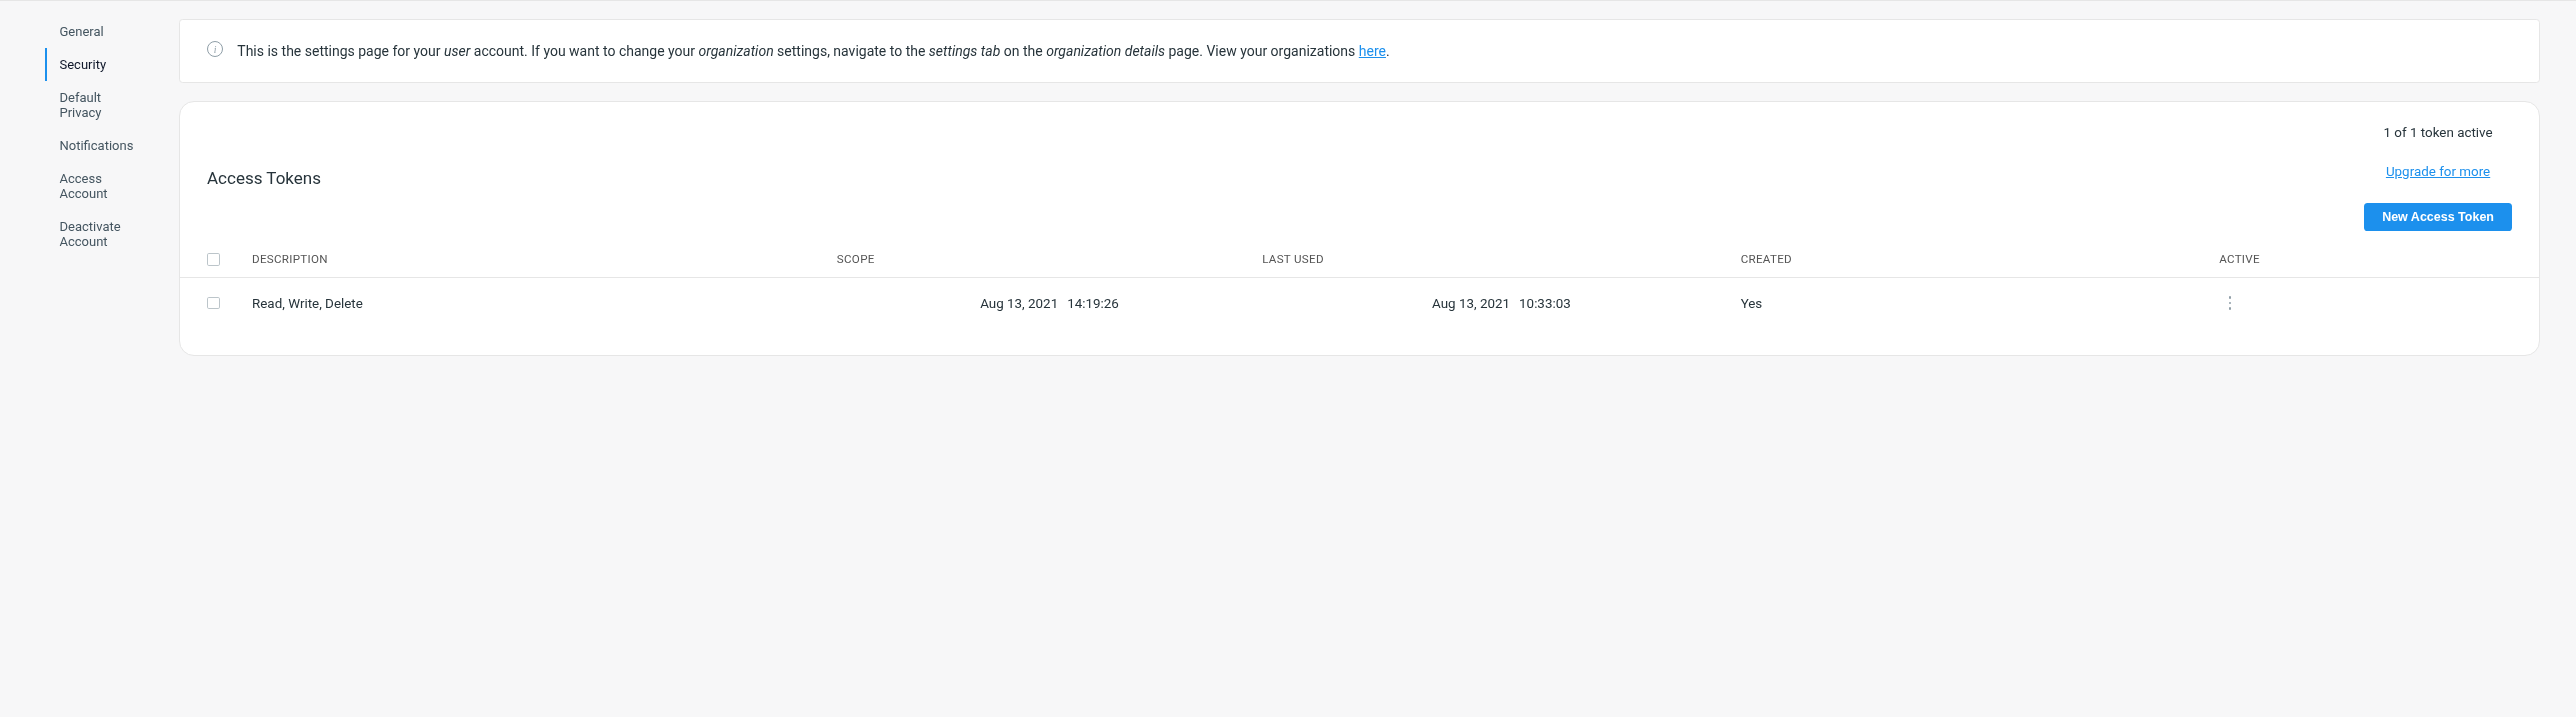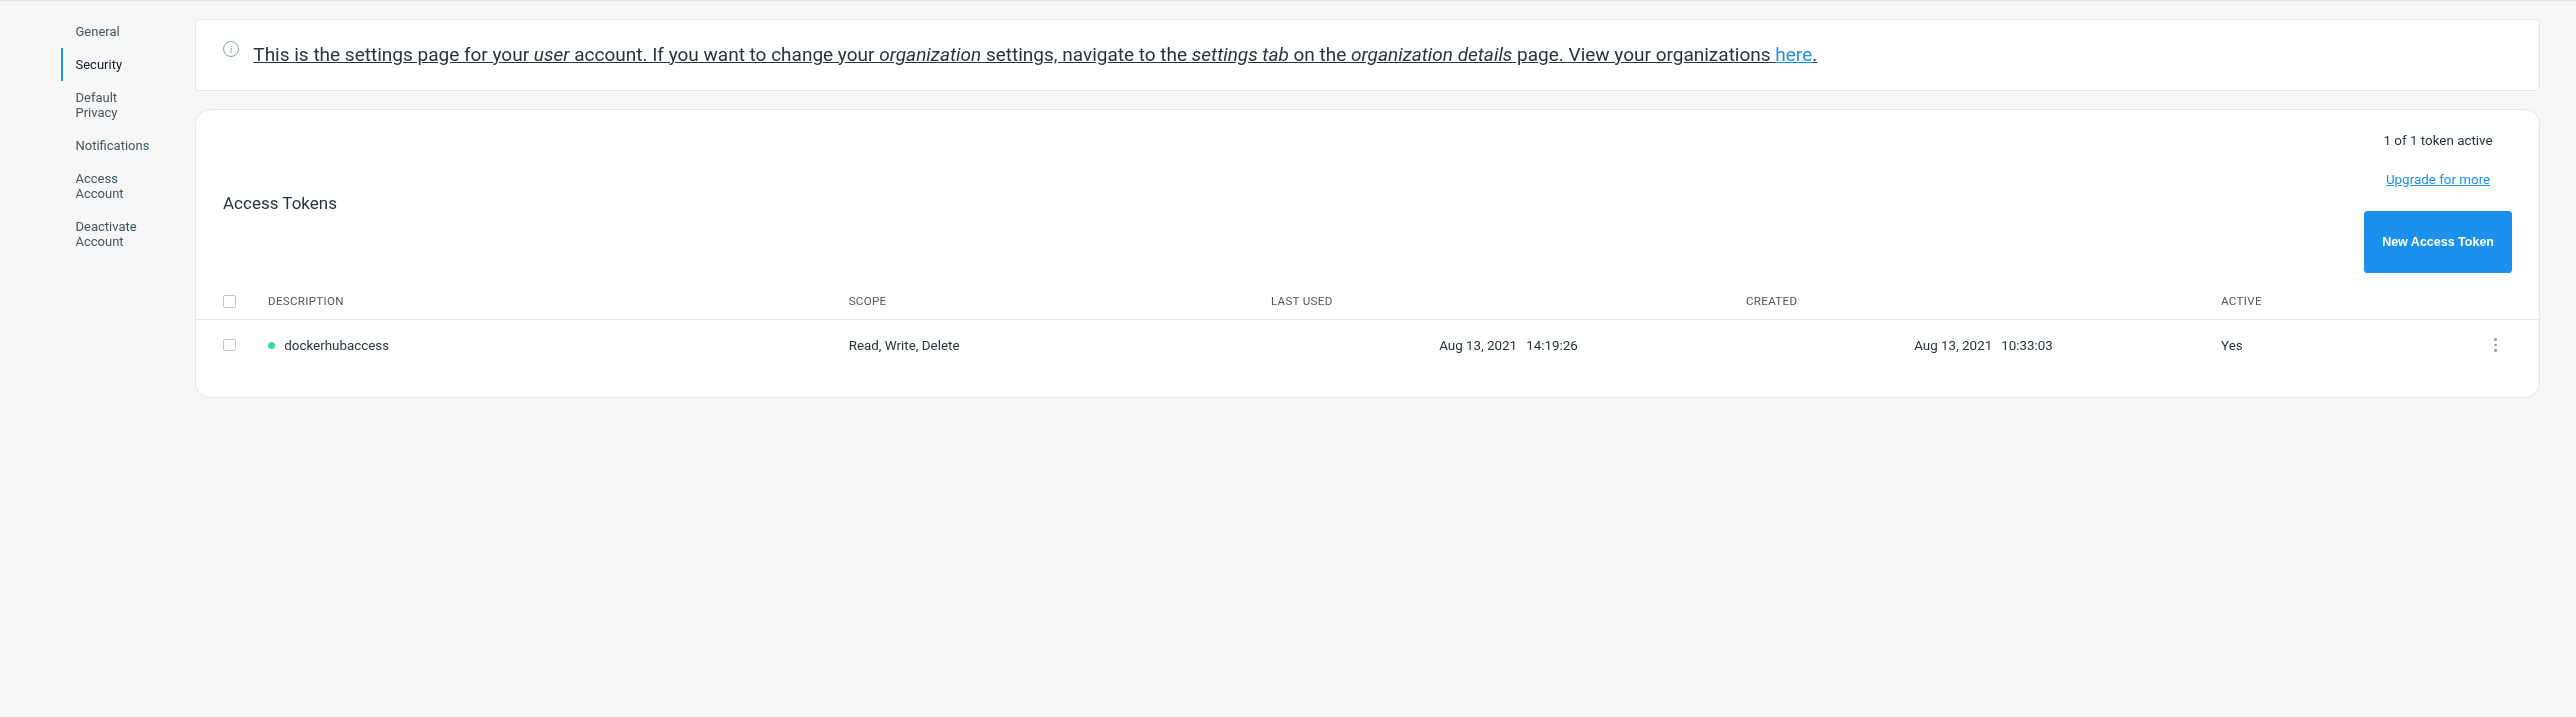--- a/index.html
+++ b/index.html
@@ -11,21 +11,20 @@
     }
     .page {
       display: flex;
       min-height: 359px;
       border-top: 0.9px solid #e6e6e6;
     }
     .sidebar {
       width: 143px;
       flex-shrink: 0;
       padding-top: 14.3px;
-      margin-left: 16px;
     }
     .sidebar-item {
       display: block;
       padding: 9px 9px 9px 12.5px;
       margin-left: 45px;
       font-size: 13px;
       color: #445560;
       cursor: pointer;
       border-left: 2.7px solid transparent;
     }
@@ -56,24 +55,23 @@
       align-items: center;
       justify-content: center;
       font-size: 9.8px;
       color: #8f9ea7;
       flex-shrink: 0;
       margin-top: 1.8px;
       font-style: italic;
       font-family: Georgia, serif;
     }
     .info-text {
-      font-size: 19px;
+      font-size: 14px;
       line-height: 1.6;
       color: #27343b;
-      text-decoration: underline;
     }
     .info-text em { font-style: italic; }
     .info-text a { color: #1c90ed; text-decoration: underline; }
     .tokens-card {
       background: #fff;
       border: 0.9px solid #e6e6e6;
       border-radius: 15px;
       padding: 23px 0 27px 0;
     }
     .tokens-header {
@@ -102,21 +100,21 @@
       text-decoration: underline;
       font-size: 13.4px;
       cursor: pointer;
       text-align: center;
     }
     .new-token-btn {
       background: #1c90ed;
       color: #fff;
       border: none;
       border-radius: 3.6px;
-      padding: 24px 18px;
+      padding: 7px 18px;
       font-size: 12.5px;
       font-weight: 600;
       cursor: pointer;
     }
     .tokens-table {
       width: 100%;
     }
     .table-header, .table-row {
       display: grid;
       grid-template-columns: 45px 2.2fr 1.6fr 1.8fr 1.8fr 1fr 45px;
@@ -219,24 +217,20 @@
           <span>LAST USED</span>
           <span>CREATED</span>
           <span>ACTIVE</span>
           <span></span>
         </div>
 
         <div class="table-row">
           <div>
             <div class="checkbox"></div>
           </div>
-          <div class="desc-cell">
-            <span class="status-dot"></span>
-            <span>dockerhubaccess</span>
-          </div>
           <div>Read, Write, Delete</div>
           <div class="date-cell">
             <span>Aug 13, 2021</span><span class="date-time">14:19:26</span>
           </div>
           <div class="date-cell">
             <span>Aug 13, 2021</span><span class="date-time">10:33:03</span>
           </div>
           <div>Yes</div>
           <div>
             <div class="more-icon">

